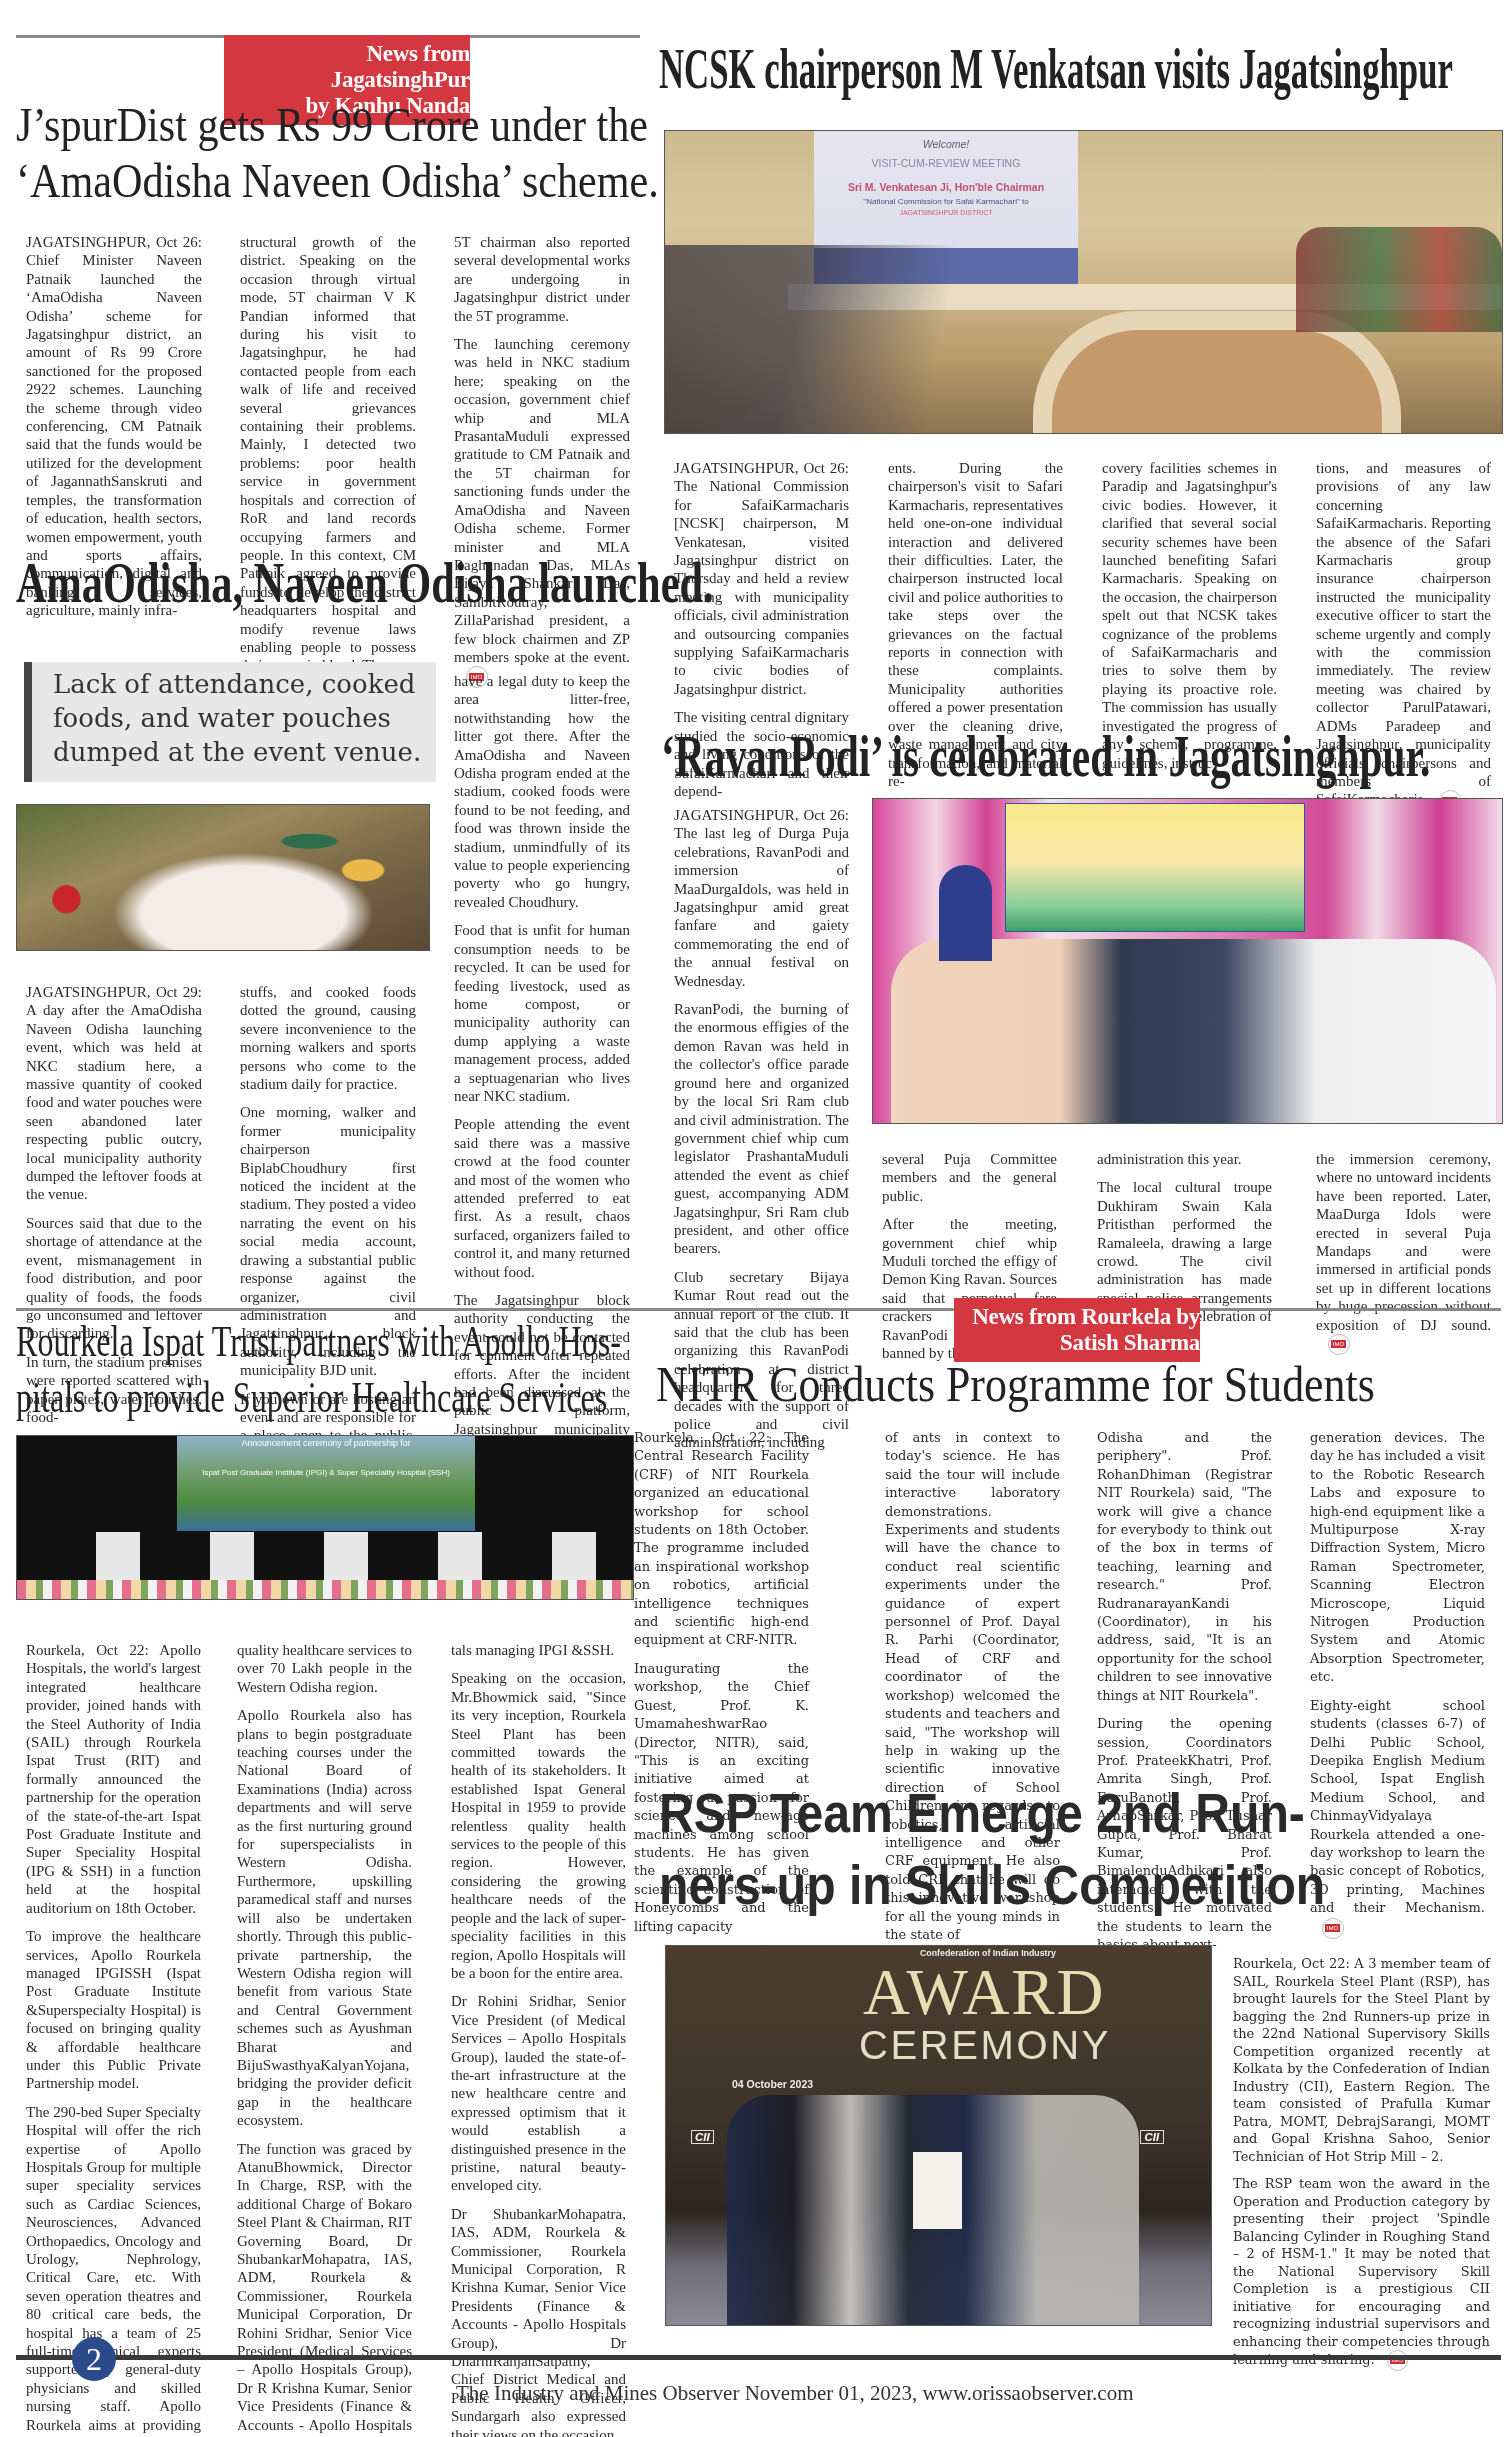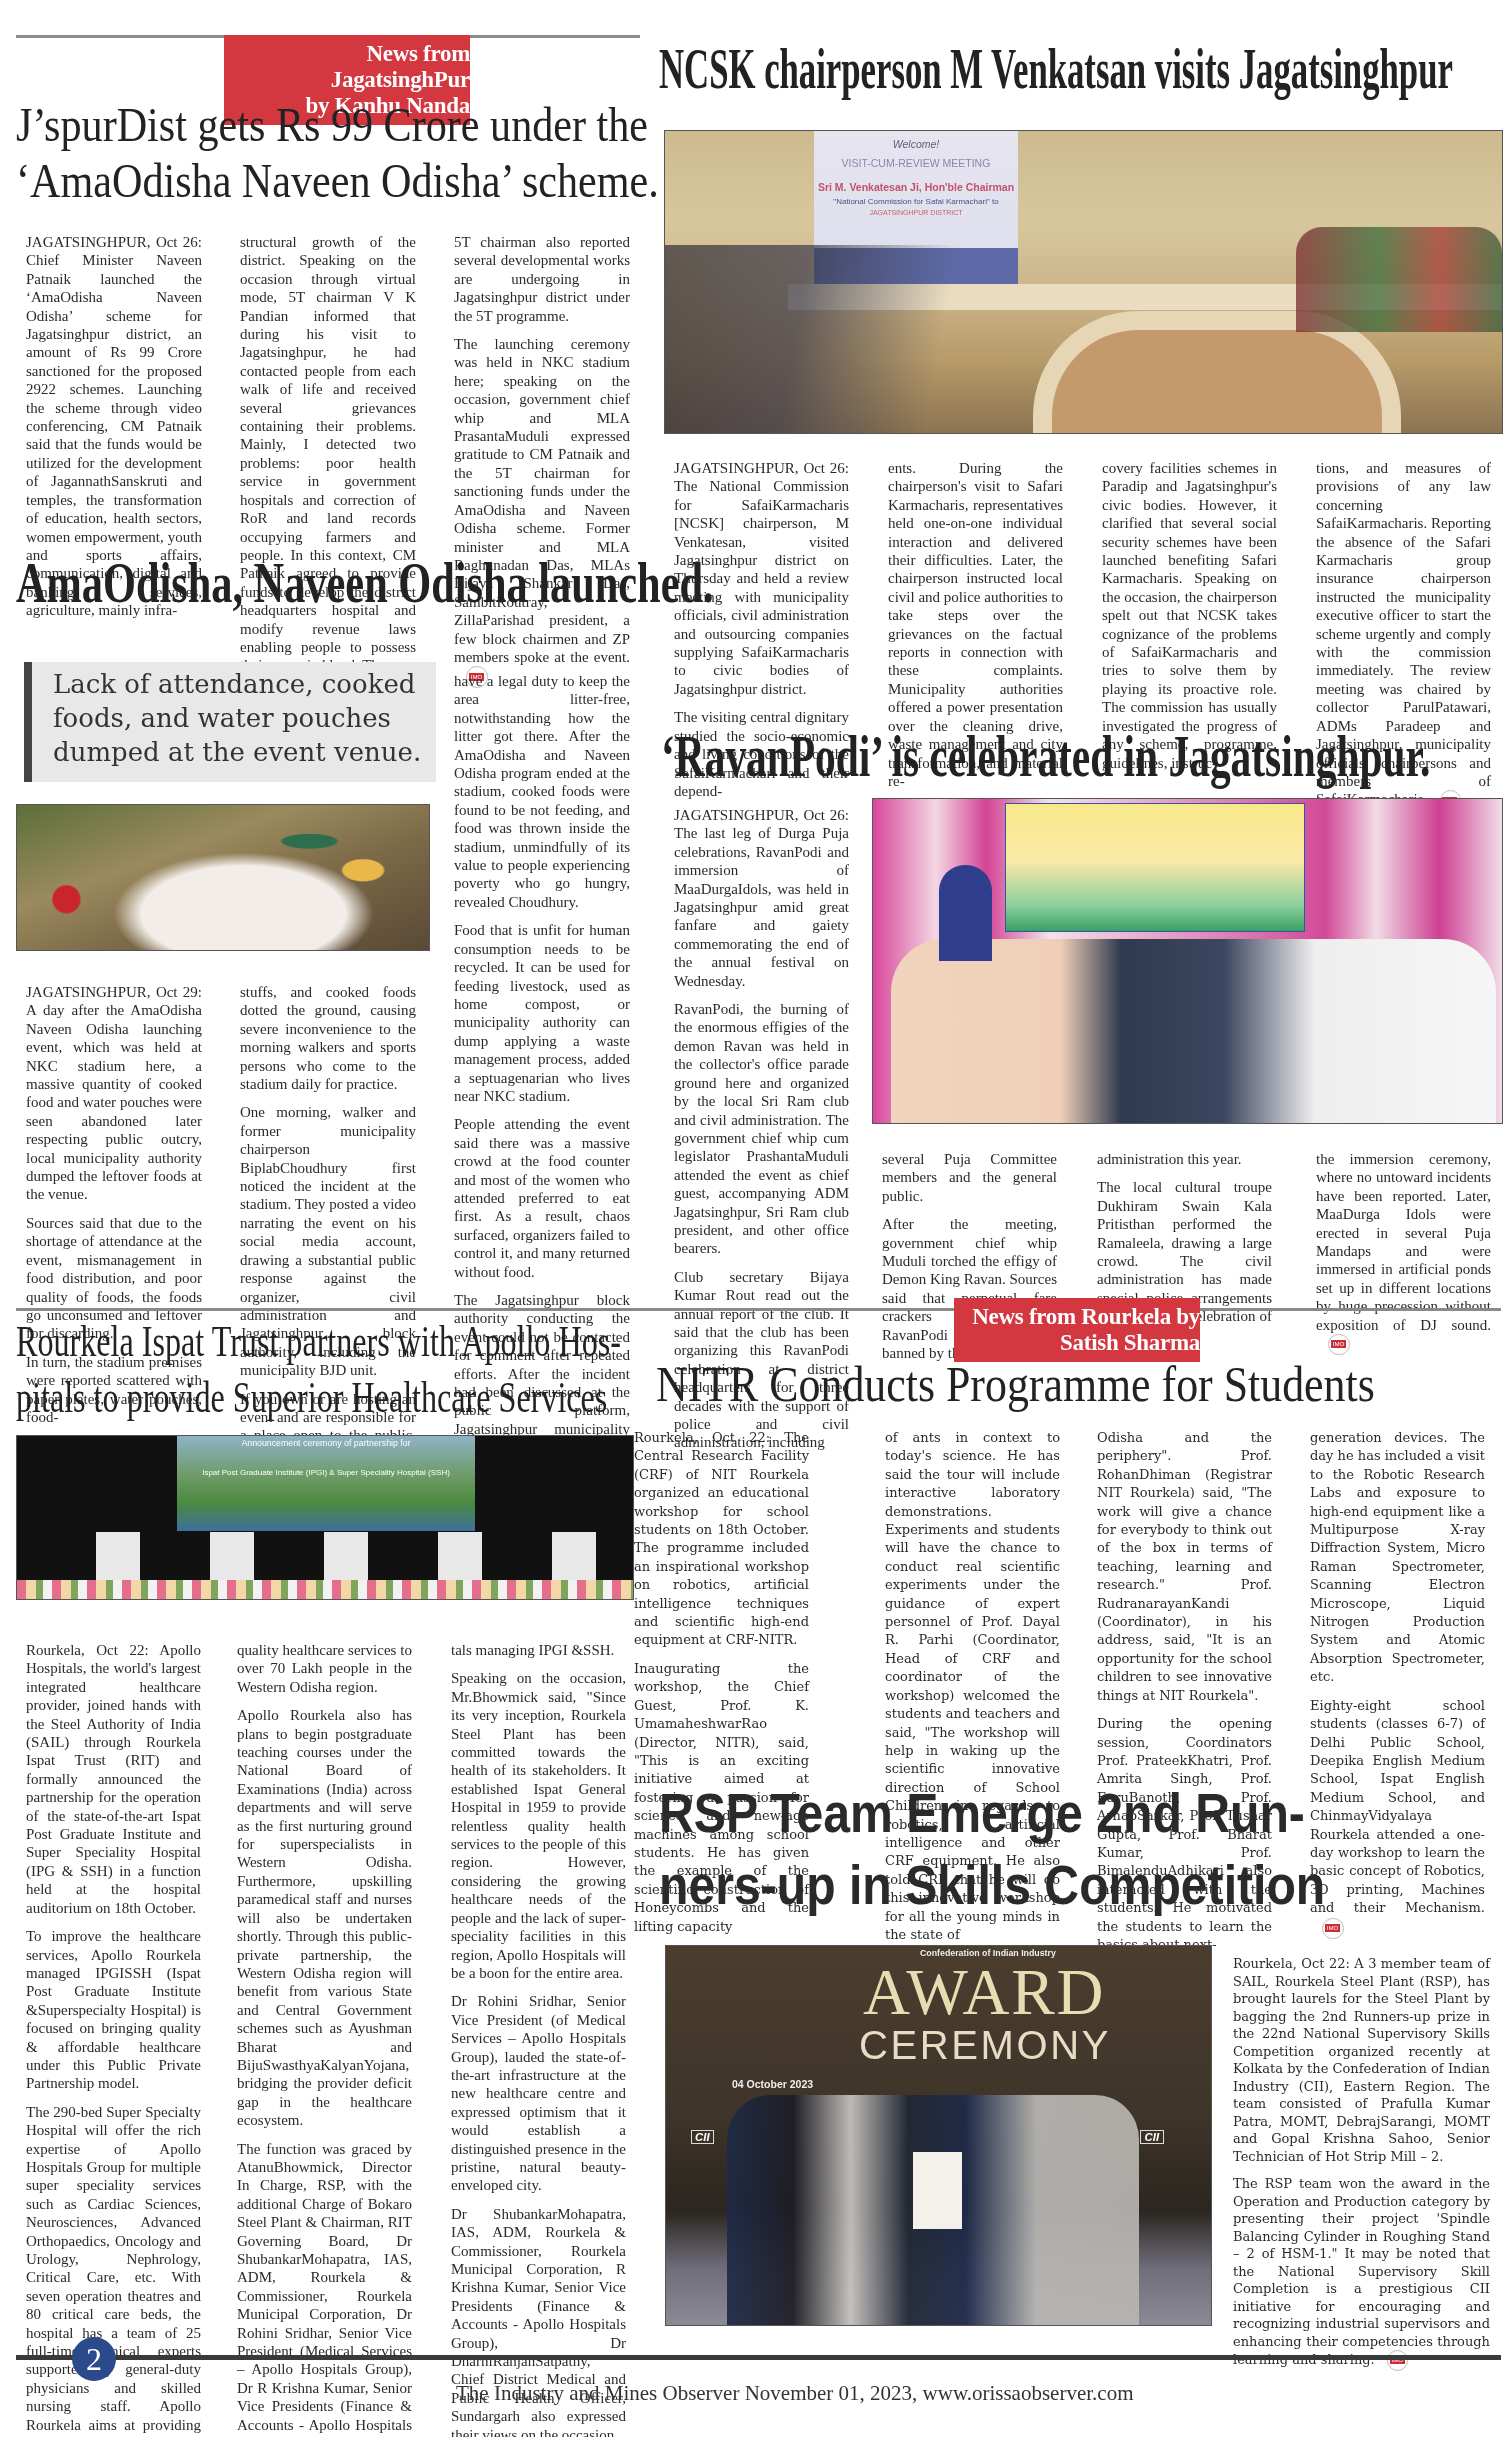--- a/index.html
+++ b/index.html
@@ -66,21 +66,21 @@
   <p>have a legal duty to keep the area litter-free, notwithstanding how the litter got there. After the AmaOdisha and Naveen Odisha program ended at the stadium, cooked foods were found to be not feeding, and food was thrown inside the stadium, unmindfully of its value to people experiencing poverty who go hungry, revealed Choudhury.</p>
   <p>Food that is unfit for human consumption needs to be recycled. It can be used for feeding livestock, used as home compost, or municipality authority can dump applying a waste management process, added a septuagenarian who lives near NKC stadium.</p>
   <p>People attending the event said there was a massive crowd at the food counter and most of the women who attended preferred to eat first. As a result, chaos surfaced, organizers failed to control it, and many returned without food.</p>
   <p><span>The Jagatsinghpur block authority conducting the event could not be contacted for comment after repeated efforts. After the incident had been discussed at the public platform, Jagatsinghpur municipality took the incident seriously after collecting the unused foodstuffs, paper plates, and water pouches and dumping the wastage at the event site.</span><span class="imo"></span></p>
 </div>
 
 <div class="hl cond" style="left:659px; top:35px; font-size:56px; line-height:68px; transform:scaleX(0.62);">NCSK chairperson M Venkatsan visits Jagatsinghpur</div>
 
 <div class="photo" style="left:664px; top:130px; width:837px; height:302px;
      background: linear-gradient(180deg, #cdbb8f 0%, #d8c79d 30%, #cbb387 55%, #b89c6a 75%, #8c7352 100%);">
-  <div style="position:absolute; left:149px; top:0; width:204px; height:167px; background:linear-gradient(180deg,#e6e4ef 0%, #dfe0ee 70%, #5d6aa7 70%, #5d6aa7 100%); text-align:center; color:#5a5fa0; font-family:'Liberation Sans',sans-serif;">
+  <div style="position:absolute; left:149px; top:0; width:264px; height:167px; background:linear-gradient(180deg,#e6e4ef 0%, #dfe0ee 70%, #5d6aa7 70%, #5d6aa7 100%); text-align:center; color:#5a5fa0; font-family:'Liberation Sans',sans-serif;">
     <div style="font-style:italic; font-size:10.5px; margin-top:7px; color:#6b5a7a;">Welcome!</div>
     <div style="font-size:10.5px; margin-top:7px; color:#8a86a8;">VISIT-CUM-REVIEW MEETING</div>
     <div style="font-size:10.5px; font-weight:bold; margin-top:12.3px; color:#c3506f;">Sri M. Venkatesan Ji, Hon'ble Chairman</div>
     <div style="font-size:8px; margin-top:3.5px; color:#4b4f86;">"National Commission for Safai Karmachari" to</div>
     <div style="font-size:7px; margin-top:3.5px; color:#c9606a;">JAGATSINGHPUR DISTRICT</div>
   </div>
   <div style="position:absolute; left:123px; top:153px; width:715px; height:26px; background:#e9dcc0;"></div>
   <div style="position:absolute; left:368px; top:180px; width:368px; height:123px; border:19.3px solid #e6d6b6; border-bottom:none; border-radius:105px 105px 0 0; box-sizing:border-box; background:#c49a6d;"></div>
   <div style="position:absolute; left:0; top:114px; width:333px; height:188px; background:linear-gradient(100deg,#2f2c33 0%, #3b3a4a 40%, transparent 80%); opacity:.7;"></div>
   <div style="position:absolute; left:631px; top:96px; width:206px; height:105px; background:linear-gradient(90deg,#7a2a2e 0%, #3a6c3a 40%, #a53a33 70%, #315e36 100%); opacity:.75; border-radius:26px 26px 0 0;"></div>

